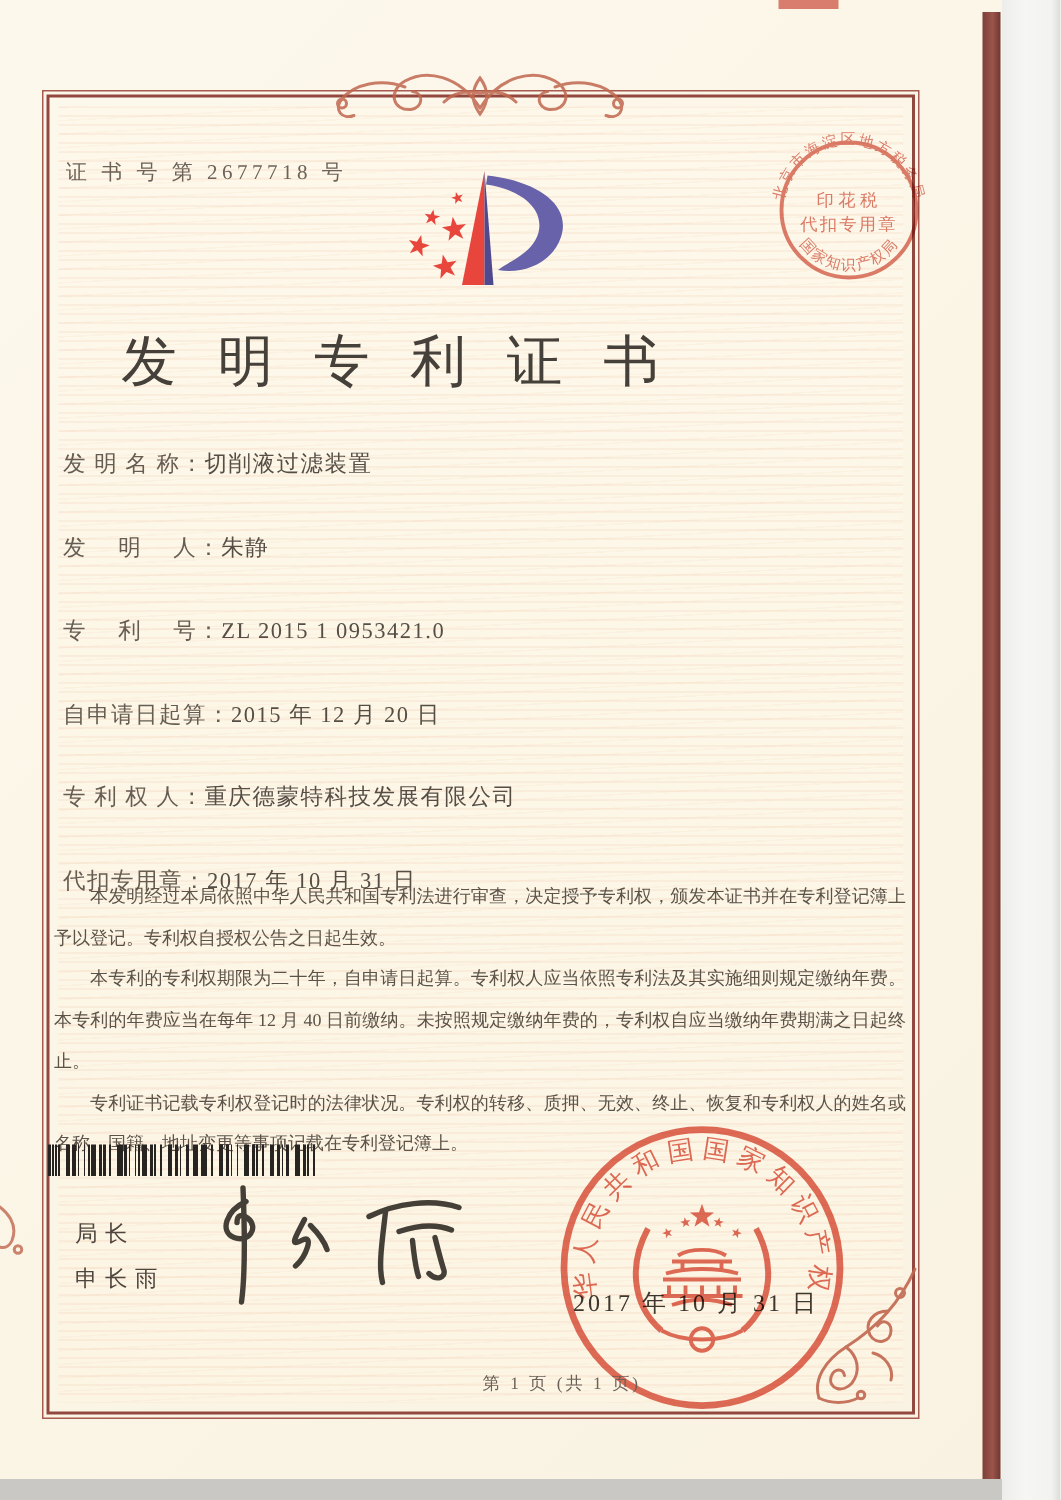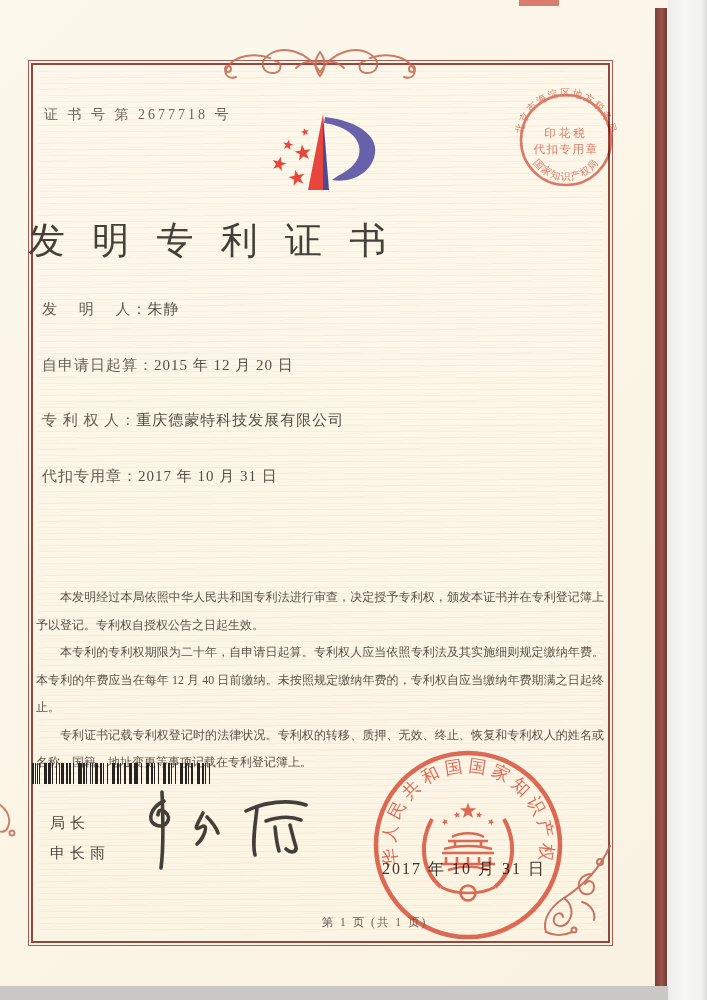--- a/index.html
+++ b/index.html
@@ -27,21 +27,21 @@
   .frame-inner{position:absolute;left:2px;top:2px;right:2px;bottom:2px;
     border:2px solid #93483f;}
   .panel{position:absolute;left:6px;top:6px;right:6px;bottom:6px;
     background:
       repeating-linear-gradient(180deg,rgba(230,148,112,.10) 0 1px,rgba(255,255,255,0) 1px 6px),
       repeating-linear-gradient(177deg,rgba(236,170,130,.07) 0 1px,rgba(255,255,255,0) 1px 9px),
       linear-gradient(180deg,#fdf8ea,#fcf5e4);}
   
   .cert-number{position:absolute;left:44px;top:106px;font-size:14px;letter-spacing:3px;color:#6e6258;}
   .logo{position:absolute;left:262px;top:110px;}
-  .title{position:absolute;left:28px;top:216px;width:473px;text-align:left;
+  .title{position:absolute;left:28px;top:216px;width:473px;text-align:center;
     font-size:37px;letter-spacing:9px;color:#46403a;font-weight:500;}
   .fields{position:absolute;left:42px;top:300px;width:560px;}
   .field{margin-bottom:36.5px;font-size:15px;color:#5d544b;letter-spacing:1px;white-space:nowrap;}
   .field .lab{color:#665c52;}
   .field .val{color:#564e45;}
   .paras{position:absolute;left:36px;top:584px;width:568px;}
   .paras p{margin:0;font-size:12px;line-height:27.5px;color:#5c5248;text-indent:2em;text-align:justify;}
   .barcode{position:absolute;left:32px;top:763px;width:179px;height:21px;
     background:
      repeating-linear-gradient(90deg,#262320 0 2px,transparent 2px 3px,#262320 3px 4px,transparent 4px 7px,#262320 7px 8px,transparent 8px 12px,#262320 12px 15px,transparent 15px 17px),
@@ -121,21 +121,27 @@
       <use href="#star5" transform="translate(41,43) scale(0.85) rotate(-8)"></use>
       <use href="#star5" transform="translate(17,54) scale(0.75) rotate(14)"></use>
       <use href="#star5" transform="translate(35,68) scale(0.85) rotate(-12)"></use>
     </g>
   </svg>
 
   <div class="title">发 明 专 利 证 书</div>
 
   <div class="fields">
     <div class="field">
+      <span class="lab">发 明 名 称：</span><span class="val">切削液过滤装置</span>
+    </div>
+    <div class="field">
       <span class="lab">发　 明　 人：</span><span class="val">朱静</span>
+    </div>
+    <div class="field">
+      <span class="lab">专　 利　 号：</span><span class="val">ZL 2015 1 0953421.0</span>
     </div>
     <div class="field">
       <span class="lab">自申请日起算：</span><span class="val">2015 年 12 月 20 日</span>
     </div>
     <div class="field">
       <span class="lab">专 利 权 人：</span><span class="val">重庆德蒙特科技发展有限公司</span>
     </div>
     <div class="field">
       <span class="lab">代扣专用章：</span><span class="val">2017 年 10 月 31 日</span>
     </div>

